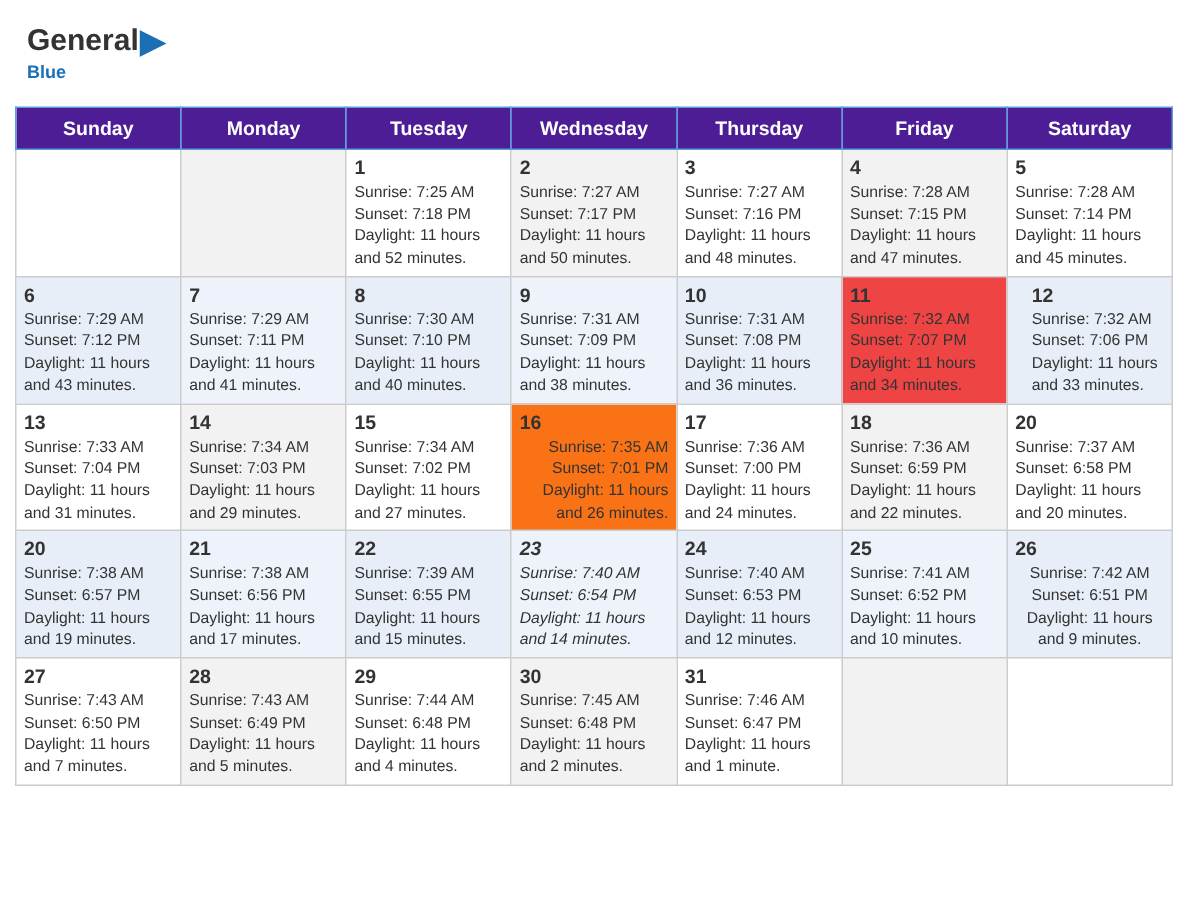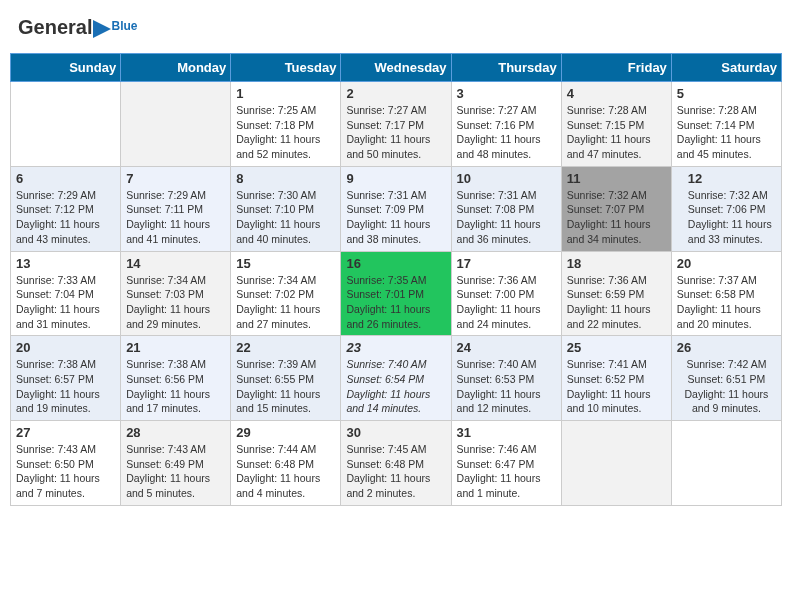--- a/index.html
+++ b/index.html
@@ -12,21 +12,21 @@
     }
     .header {
       display: flex;
       justify-content: space-between;
       align-items: flex-start;
       margin-bottom: 8px;
       padding: 6px 8px;
     }
     .logo {
       display: flex;
-      flex-direction: row;
+      flex-direction: column;
       align-items: flex-start;
     }
     .logo-top-row {
       display: flex;
       align-items: center;
     }
     .title-area {
       text-align: right;
     }
     .month-title {
@@ -37,26 +37,26 @@
     .location {
       font-size: 14px;
       color: #555;
     }
     table {
       width: 100%;
       border-collapse: collapse;
       table-layout: fixed;
     }
     th {
-      background-color: #0369a1;
+      background-color: #4c1d95;
       color: #fff;
       font-size: 13px;
       font-weight: bold;
       padding: 6px 4px;
-      text-align: right;
+      text-align: center;
       border: 1px solid #5a9ddd;
     }
     td {
       border: 1px solid #ccc;
       vertical-align: top;
       padding: 4px 5px;
       font-size: 11px;
       color: #333;
       height: 80px;
       background: #fff;
@@ -175,21 +175,21 @@
           <div class="day-info" style="white-space: pre-line;">Sunrise: 7:31 AM
 Sunset: 7:09 PM
 Daylight: 11 hours and 38 minutes.</div>
         </td>
         <td style="background-color: rgb(232, 238, 247); margin-left: 28px;">
           <span class="day-number">10</span>
           <div class="day-info" style="white-space: pre-line;">Sunrise: 7:31 AM
 Sunset: 7:08 PM
 Daylight: 11 hours and 36 minutes.</div>
         </td>
-        <td style="background-color: #a3a3a3; margin-left: 29px;">
+        <td style="background-color: #ef4444; margin-left: 29px;">
           <span class="day-number">11</span>
           <div class="day-info" style="white-space: pre-line;">Sunrise: 7:32 AM
 Sunset: 7:07 PM
 Daylight: 11 hours and 34 minutes.</div>
         </td>
         <td style="background-color: rgb(232, 238, 247); padding-left: 16px;">
           <span class="day-number">12</span>
           <div class="day-info" style="white-space: pre-line;">Sunrise: 7:32 AM
 Sunset: 7:06 PM
 Daylight: 11 hours and 33 minutes.</div>
@@ -207,23 +207,23 @@
           <div class="day-info" style="white-space: pre-line;">Sunrise: 7:34 AM
 Sunset: 7:03 PM
 Daylight: 11 hours and 29 minutes.</div>
         </td>
         <td style="background-color: rgb(255, 255, 255);">
           <span class="day-number">15</span>
           <div class="day-info" style="white-space: pre-line;">Sunrise: 7:34 AM
 Sunset: 7:02 PM
 Daylight: 11 hours and 27 minutes.</div>
         </td>
-        <td style="background-color: #22c55e;">
+        <td style="background-color: #f97316;">
           <span class="day-number">16</span>
-          <div class="day-info" style="white-space: pre-line;">Sunrise: 7:35 AM
+          <div class="day-info" style="white-space: pre-line; text-align: right;">Sunrise: 7:35 AM
 Sunset: 7:01 PM
 Daylight: 11 hours and 26 minutes.</div>
         </td>
         <td style="background-color: rgb(255, 255, 255);">
           <span class="day-number">17</span>
           <div class="day-info" style="white-space: pre-line;">Sunrise: 7:36 AM
 Sunset: 7:00 PM
 Daylight: 11 hours and 24 minutes.</div>
         </td>
         <td style="background-color: rgb(242, 242, 242);">

